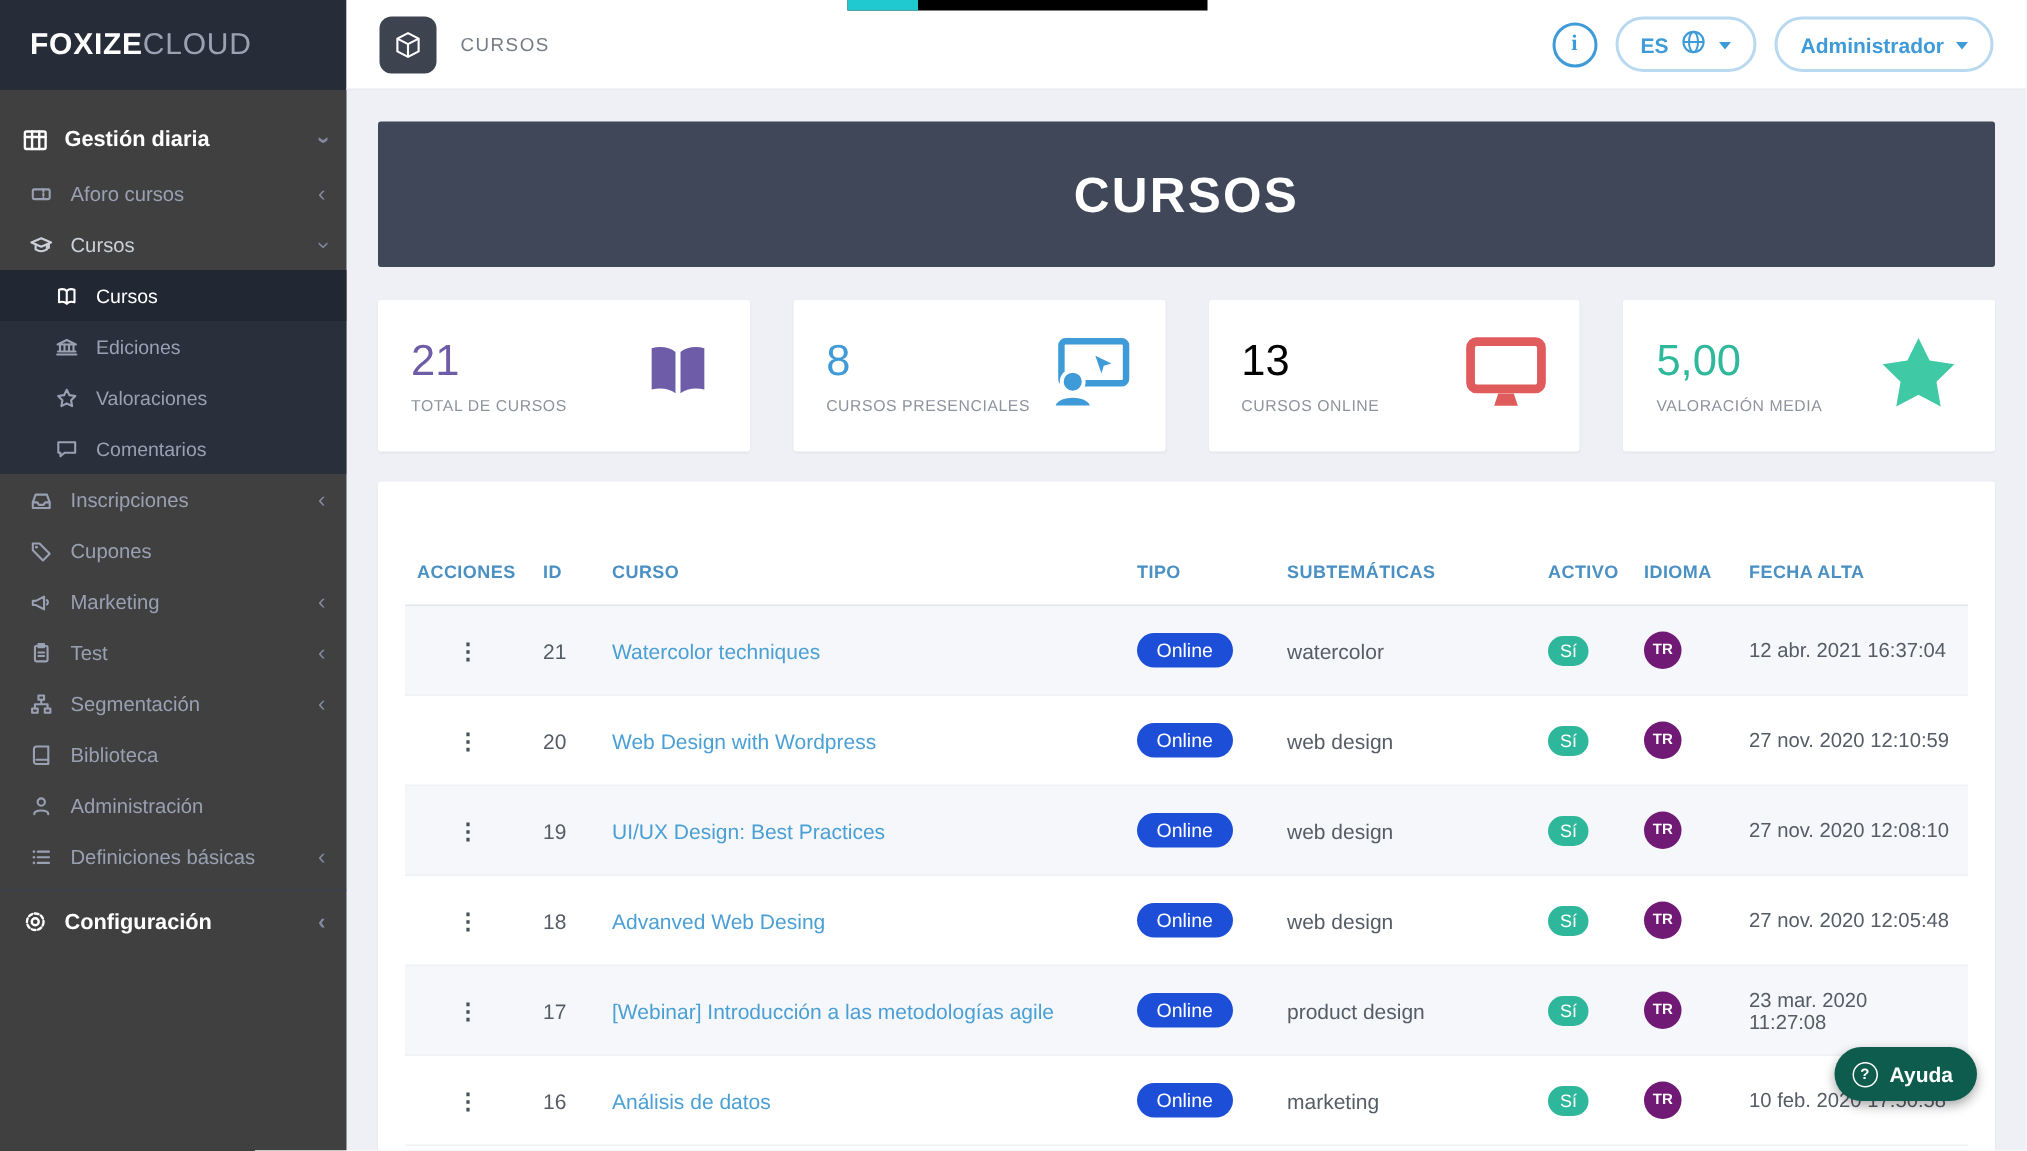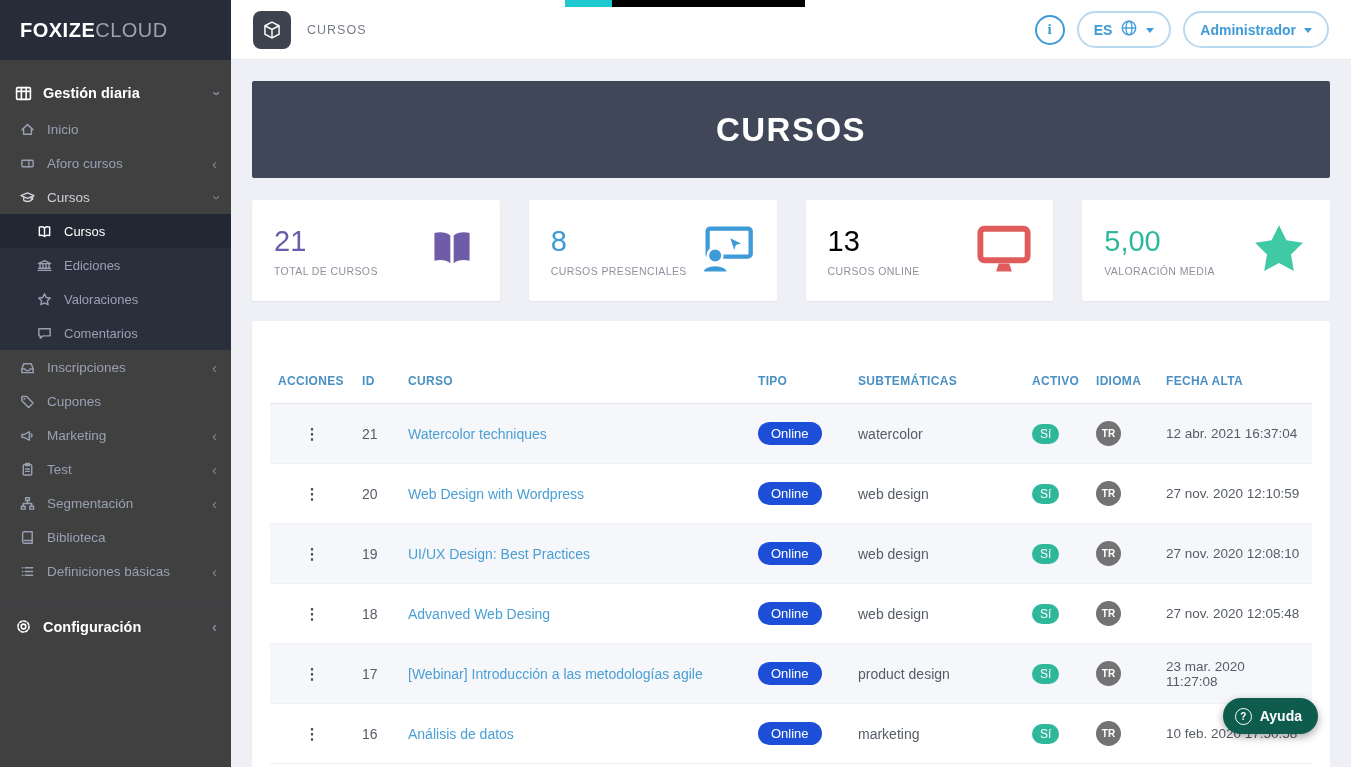--- a/index.html
+++ b/index.html
@@ -20,21 +20,21 @@
   .nav-item { display:flex; align-items:center; gap:11px; height:34px; padding:0 14px 0 19px; color:#99a0b2; font-size:13.5px; cursor:pointer; }
   .nav-item .nicon, .nav-section .nicon { width:17px; display:flex; justify-content:center; flex:none; }
   svg.i { width:15px; height:15px; stroke:currentColor; fill:none; stroke-width:1.5; stroke-linecap:round; stroke-linejoin:round; }
   svg.i.big { width:17px; height:17px; }
   .nav-sub { background:#2a2f3c; }
   .nav-sub .nav-item { padding-left:36px; font-size:13px; }
   .nav-item.active { background:#222734; color:#fff; }
   .nav-item.parent { color:#ccd0da; }
   .chev { margin-left:auto; font-size:15px; line-height:1; color:#828aa0; display:inline-block; }
   .chev.down { transform:rotate(-90deg); }
-  .config-sep { border-top:1px solid #3a4150; margin-top:17px; padding-top:4px; }
+  .config-sep { border-top:1px solid #3a4150; margin-top:5px; padding-top:4px; }
 
   
   .main { flex:1; display:flex; flex-direction:column; min-width:0; }
   .topbar { height:60px; background:#fff; display:flex; align-items:center; padding:0 22px; gap:16px; flex:none; border-bottom:1px solid #e8eaf0; }
   .crumb-icon { width:38px; height:38px; border-radius:8px; background:#3d434f; display:flex; align-items:center; justify-content:center; cursor:pointer; }
   .crumb-text { font-size:12.5px; color:#757b85; letter-spacing:1px; }
   .top-right { margin-left:auto; display:flex; align-items:center; gap:12px; }
   .info-btn { width:30px; height:30px; border-radius:50%; border:2px solid #3e9bd8; color:#3e9bd8; display:flex; align-items:center; justify-content:center; font-size:15px; font-weight:bold; font-family:"Liberation Serif", serif; cursor:pointer; background:#fff; }
   .pill { display:flex; align-items:center; gap:8px; border:2px solid #b9d9f0; border-radius:19px; height:37px; padding:0 15px; color:#3e9bd8; font-weight:bold; font-size:14px; cursor:pointer; background:#fff; }
   .tri { width:0; height:0; border-left:4px solid transparent; border-right:4px solid transparent; border-top:5px solid currentColor; margin-top:2px; }
@@ -57,21 +57,21 @@
 
   table { width:100%; border-collapse:collapse; margin-top:32px; }
   th { text-align:left; font-size:12px; color:#4a90c2; letter-spacing:.3px; padding:8px 8px 15px; border-bottom:1px solid #e3e6ec; font-weight:bold; }
   td { padding:8px; border-bottom:1px solid #f0f1f5; font-size:14px; color:#565c66; height:60px; vertical-align:middle; }
   tbody tr:nth-child(odd) { background:#f6f7fa; }
   a.course { color:#4a9fd4; text-decoration:none; cursor:pointer; }
   .c-acc { text-align:center; }
   .kebab { font-size:15px; color:#495057; cursor:pointer; font-weight:bold; padding:0 6px; }
   .pill-online { display:inline-block; background:#1d4ed8; color:#fff; font-size:13px; padding:4px 13px; border-radius:14px; }
   .badge-si { display:inline-block; background:#2fb79b; color:#fff; font-size:12px; padding:3px 8px; border-radius:11px; }
-  .badge-tr { display:inline-flex; width:25px; height:25px; border-radius:50%; background:#737373; color:#fff; font-size:10px; font-weight:bold; align-items:center; justify-content:center; }
+  .badge-tr { display:inline-flex; width:25px; height:25px; border-radius:50%; background:#701a75; color:#fff; font-size:10px; font-weight:bold; align-items:center; justify-content:center; }
   .c-fecha { white-space:pre-line; font-size:13.5px; }
 
   .help-btn { position:absolute; right:33px; bottom:33px; background:#0d5c4d; color:#fff; border-radius:18px; height:36px; display:flex; align-items:center; gap:8px; padding:0 16px 0 12px; font-size:14px; font-weight:bold; box-shadow:0 3px 8px rgba(0,0,0,.35); cursor:pointer; z-index:10; }
   .q-circle { width:17px; height:17px; border:1.5px solid #fff; border-radius:50%; display:flex; align-items:center; justify-content:center; font-size:10px; font-weight:bold; flex:none; }
 </style>
 </head>
 <body>
 
 <div class="page">
 
@@ -90,29 +90,20 @@
         <span class="nicon">
             <svg class="i big" viewBox="0 0 16 16">
               <rect x="1.5" y="2.5" width="13" height="11" rx="1"></rect>
               <path d="M1.5 6h13M6 2.5v11M10.5 2.5v11"></path>
             </svg>
           </span>
         <span>Gestión diaria</span>
         <span class="chev down">‹</span>
       </div>
 
-      <div class="nav-item">
-        <span class="nicon">
-            <svg class="i" viewBox="0 0 16 16">
-              <path d="M2 8.2L8 2.8l6 5.4"></path>
-              <path d="M3.8 7.2V13h8.4V7.2"></path>
-            </svg>
-          </span>
-        <span>Inicio</span>
-      </div>
 
       <div class="nav-item">
         <span class="nicon">
             <svg class="i" viewBox="0 0 16 16">
               <rect x="2" y="4.5" width="12" height="7" rx="1"></rect>
               <path d="M9.5 4.5v7" stroke-dasharray="1.5 1.5"></path>
             </svg>
           </span>
         <span>Aforo cursos</span>
         <span class="chev">‹</span>
@@ -228,20 +219,29 @@
       <div class="nav-item">
         <span class="nicon">
             <svg class="i" viewBox="0 0 16 16">
               <path d="M4.5 1.8h8.5v12.4H4.5A1.7 1.7 0 012.8 12.5V3.5A1.7 1.7 0 014.5 1.8z"></path>
               <path d="M4.5 11.2h8.5"></path>
             </svg>
           </span>
         <span>Biblioteca</span>
       </div>
 
+      <div class="nav-item">
+        <span class="nicon">
+            <svg class="i" viewBox="0 0 16 16">
+              <circle cx="8" cy="5" r="2.6"></circle>
+              <path d="M3 13.6c0-3.4 10-3.4 10 0"></path>
+            </svg>
+          </span>
+        <span>Administración</span>
+      </div>
 
       <div class="nav-item">
         <span class="nicon">
             <svg class="i" viewBox="0 0 16 16">
               <path d="M5.5 4h8M5.5 8h8M5.5 12h8"></path>
               <circle cx="2.8" cy="4" r=".9" fill="currentColor" stroke="none"></circle>
               <circle cx="2.8" cy="8" r=".9" fill="currentColor" stroke="none"></circle>
               <circle cx="2.8" cy="12" r=".9" fill="currentColor" stroke="none"></circle>
             </svg>
           </span>

